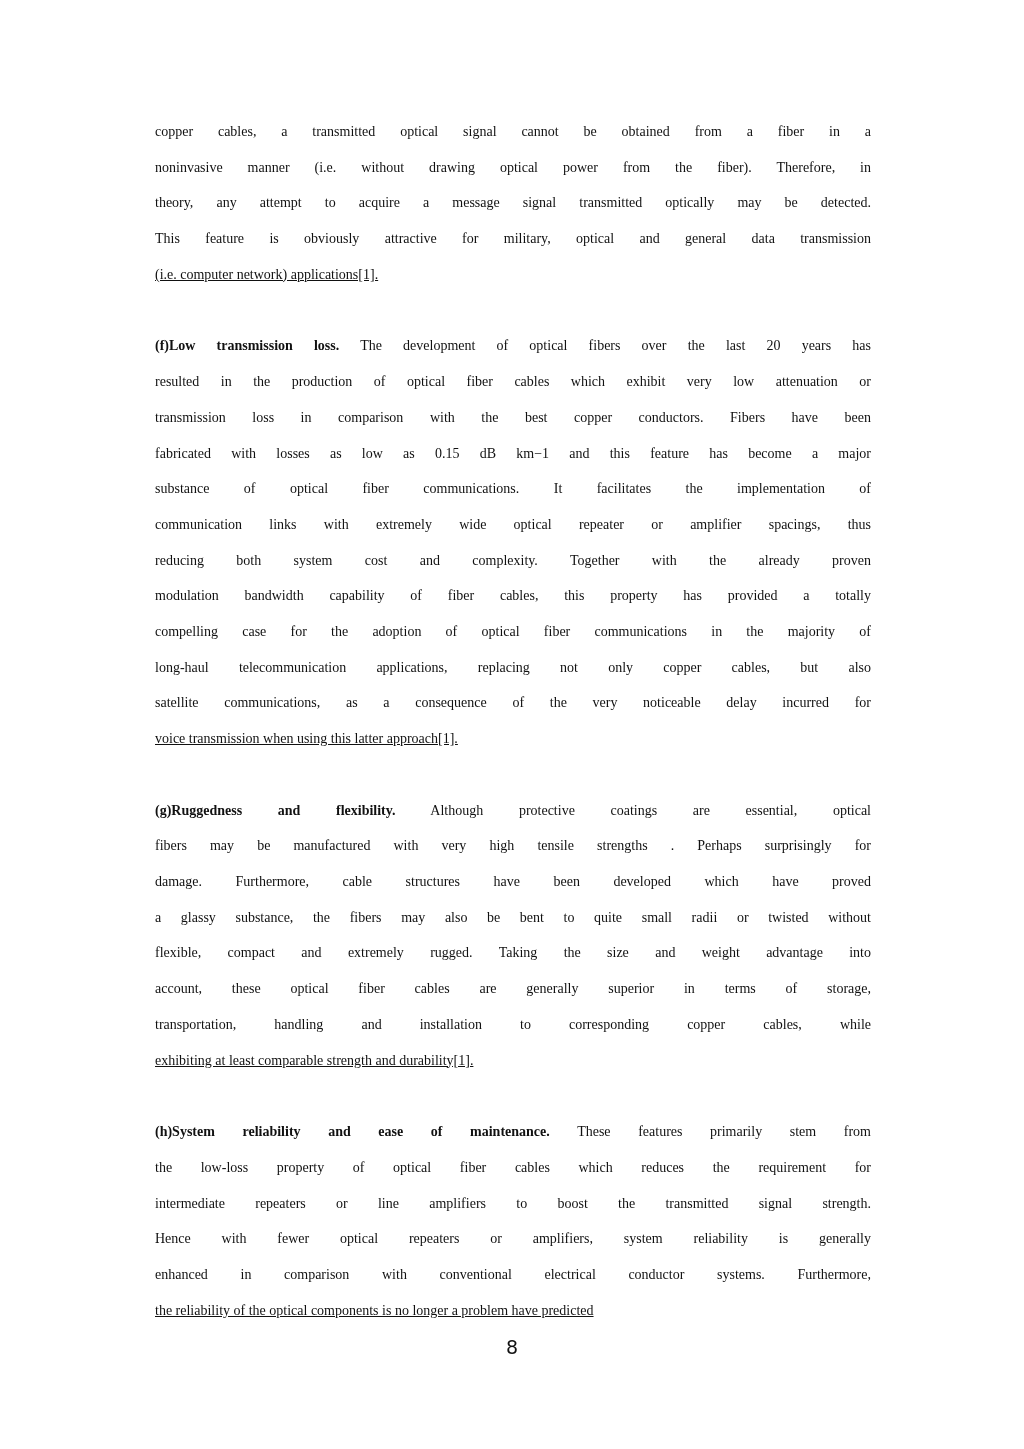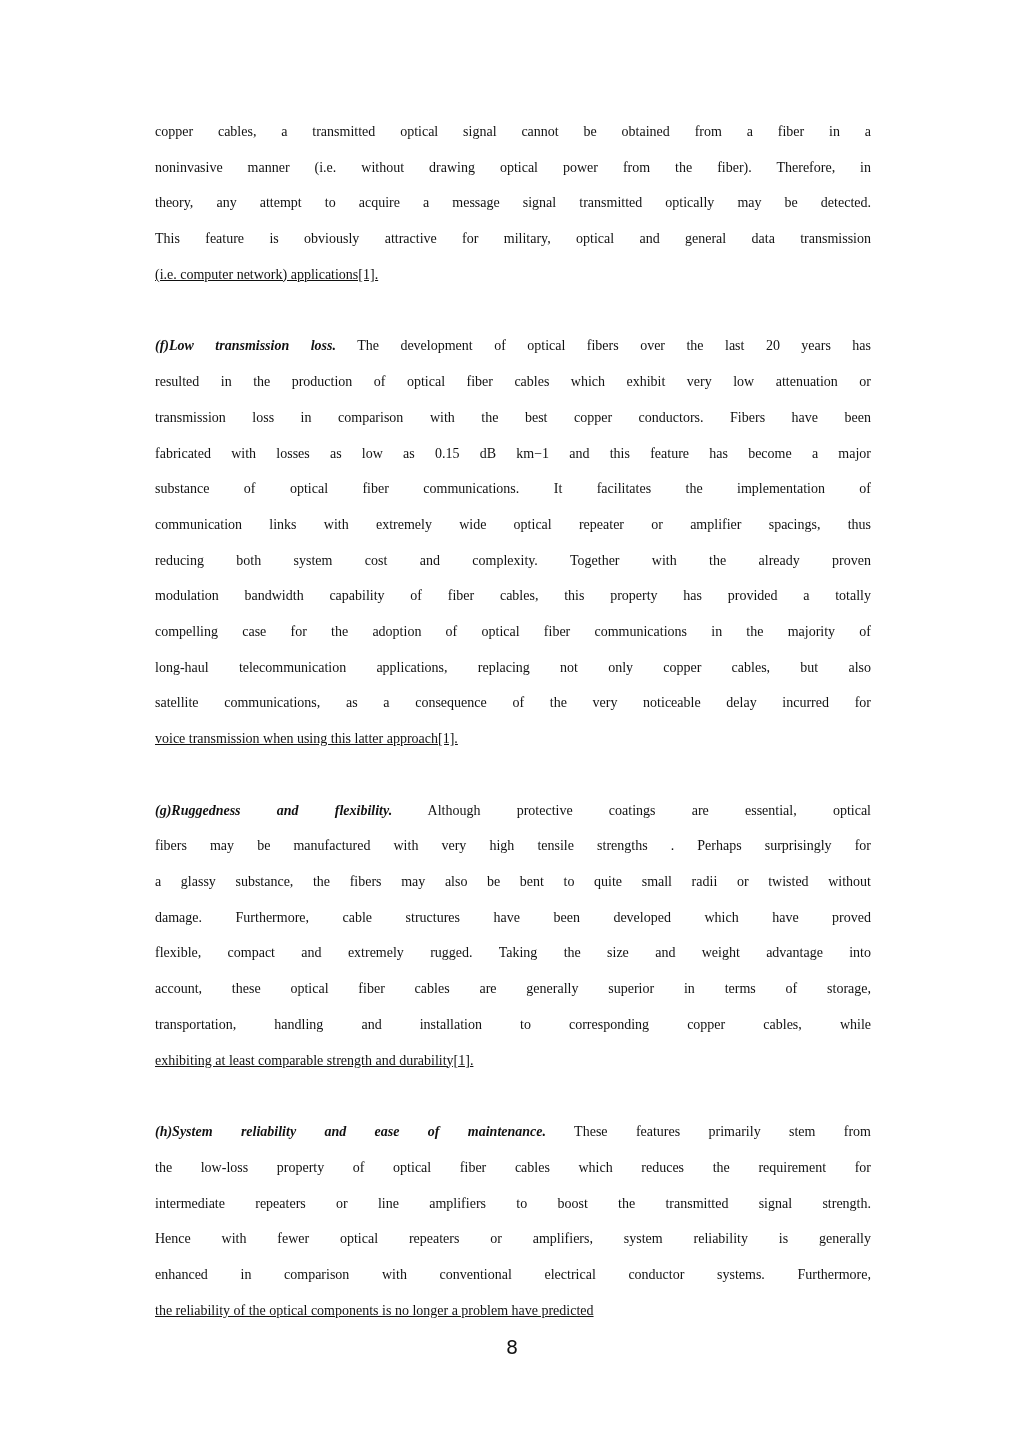--- a/index.html
+++ b/index.html
@@ -37,21 +37,20 @@
     text-align-last: justify;
     overflow: hidden;
   }
   .line.last {
     text-align: left;
     text-align-last: left;
     text-decoration: underline;
   }
   .heading {
     font-weight: bold;
-    font-style: italic;
   }
   .page-number {
     position: absolute;
     left: 0;
     width: 1024px;
     top: 1336px;
     text-align: center;
     font-family: "DejaVu Sans", "Liberation Sans", sans-serif;
     font-size: 19px;
     color: #111111;
@@ -81,22 +80,22 @@
     <span class="line">modulation bandwidth capability of fiber cables, this property has provided a totally</span>
     <span class="line">compelling case for the adoption of optical fiber communications in the majority of</span>
     <span class="line">long-haul telecommunication applications, replacing not only copper cables, but also</span>
     <span class="line">satellite communications, as a consequence of the very noticeable delay incurred for</span>
     <span class="line last">voice transmission when using this latter approach[1].</span>
   </p>
 
   <p class="para">
     <span class="line"><span class="heading">(g)Ruggedness and flexibility.</span><span> Although protective coatings are essential, optical</span></span>
     <span class="line">fibers may be manufactured with very high tensile strengths . Perhaps surprisingly for</span>
+    <span class="line">damage. Furthermore, cable structures have been developed which have proved</span>
     <span class="line">a glassy substance, the fibers may also be bent to quite small radii or twisted without</span>
-    <span class="line">damage. Furthermore, cable structures have been developed which have proved</span>
     <span class="line">flexible, compact and extremely rugged. Taking the size and weight advantage into</span>
     <span class="line">account, these optical fiber cables are generally superior in terms of storage,</span>
     <span class="line">transportation, handling and installation to corresponding copper cables, while</span>
     <span class="line last">exhibiting at least comparable strength and durability[1].</span>
   </p>
 
   <p class="para">
     <span class="line"><span class="heading">(h)System reliability and ease of maintenance.</span><span> These features primarily stem from</span></span>
     <span class="line">the low-loss property of optical fiber cables which reduces the requirement for</span>
     <span class="line">intermediate repeaters or line amplifiers to boost the transmitted signal strength.</span>

